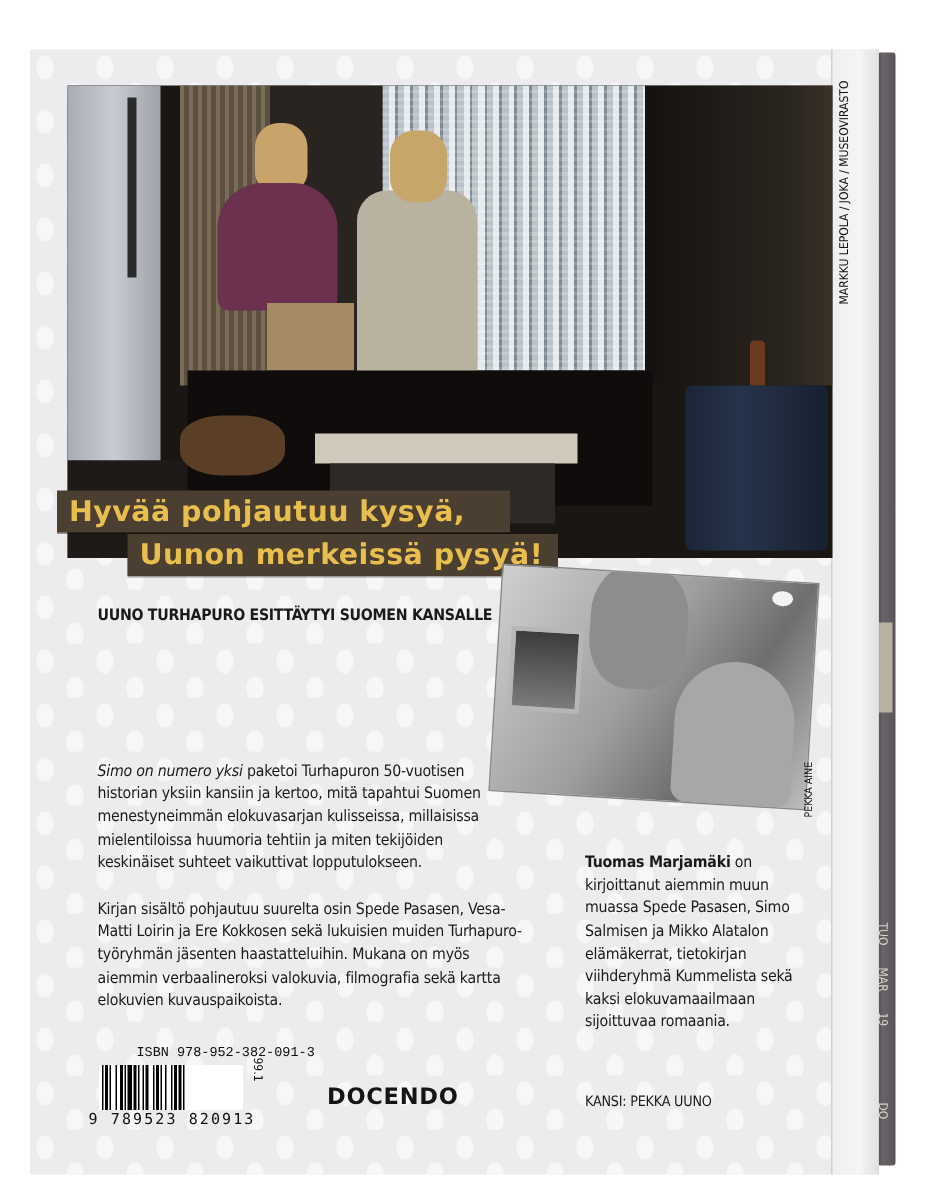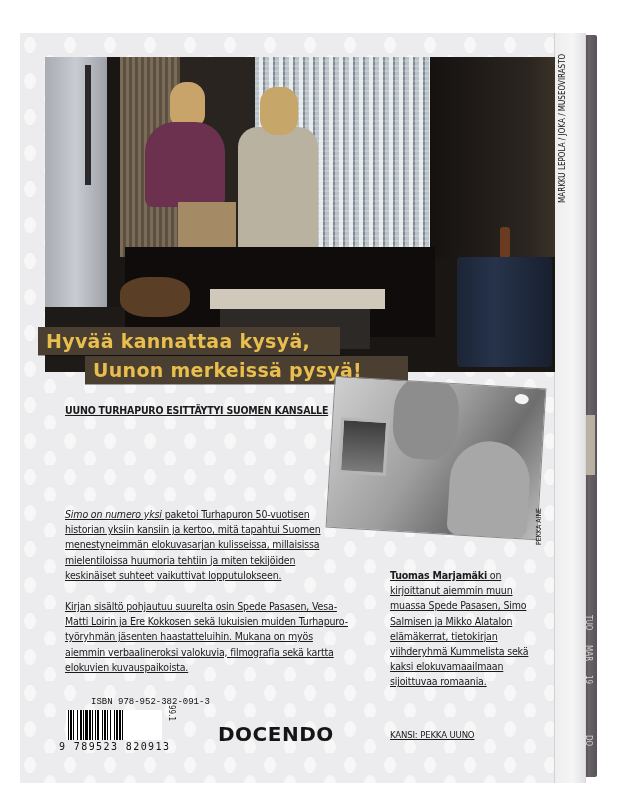--- a/index.html
+++ b/index.html
@@ -70,58 +70,58 @@
   }
 
   
   .slogan {
     position: absolute; background: #4a3f30; color: #e8be4e;
     font-family: "DejaVu Sans", sans-serif; font-weight: bold; font-size: 19px; letter-spacing: .3px;
     padding: 2px 8px; white-space: nowrap; line-height: 24px;
     box-shadow: 0 1px 0 rgba(0,0,0,.35);
   }
   .slogan-1 { left: 38px; top: 327px; width: 302px; }
-  .slogan-2 { left: 85px; top: 356px; width: 323px; }
+  .slogan-2 { left: 85px; top: 356px; width: 287px; }
 
   
   .bw-photo {
     position: absolute; left: 330px; top: 382px; width: 212px; height: 152px;
     transform: rotate(3.5deg); transform-origin: center;
     background: linear-gradient(120deg,#cfcfcf 0%,#9e9e9e 45%,#6e6e6e 70%,#bdbdbd 100%);
     overflow: hidden; border: 1px solid #8a8a8a;
   }
   .bw-portrait { position: absolute; left: 8px; top: 40px; width: 48px; height: 56px; background: linear-gradient(#3c3c3c,#7b7b7b); border: 3px solid #b6b6b6; }
   .bw-head { position: absolute; left: 60px; top: -5px; width: 65px; height: 82px; background: #8d8d8d; border-radius: 40%; }
   .bw-arm { position: absolute; left: 120px; top: 55px; width: 80px; height: 95px; background: #a7a7a7; border-radius: 40px 40px 10px 10px; }
   .bw-lamp { position: absolute; left: 180px; top: 6px; width: 14px; height: 10px; background: #f3f3f3; border-radius: 50%; }
   .credit-bw {
     position: absolute; left: 535px; top: 505px; width: 12px; height: 40px;
     writing-mode: vertical-rl; transform: rotate(180deg);
     font-family: "DejaVu Sans Condensed","DejaVu Sans",sans-serif; font-size: 7px; color: #111; white-space: nowrap;
   }
 
   
-  .text { position: absolute; color: #1a1a1a; font-family: "DejaVu Sans Condensed","DejaVu Sans",sans-serif; font-size: 10.5px; line-height: 15.2px; letter-spacing: -.15px; text-decoration: underline; }
+  .text { position: absolute; color: #1a1a1a; font-family: "DejaVu Sans Condensed","DejaVu Sans",sans-serif; font-size: 10.5px; line-height: 15.2px; letter-spacing: -.15px; }
   .intro { left: 65px; top: 403px; width: 280px; }
   .intro-head { font-weight: bold; display: block; letter-spacing: -.2px; }
   .para2 { left: 65px; top: 507px; width: 280px; }
   .para3 { left: 65px; top: 599px; width: 290px; }
   .em { font-style: italic; }
   .author { left: 390px; top: 568px; width: 150px; }
   .author-name { font-weight: bold; }
   .kansi { left: 390px; top: 727px; font-size: 9.5px; }
 
   
   .isbn-label { position: absolute; left: 63px; top: 697px; font-family: Liberation Mono, monospace; font-size: 9px; color: #111; margin-left: 28px; }
   .barcode { position: absolute; left: 66px; top: 710px; width: 96px; height: 30px; background: #ffffff; display: flex; align-items: stretch; padding: 0 2px; }
   .bar { background: #000; height: 100%; }
   .barcode-digits { position: absolute; left: 59px; top: 741px; font-family: "DejaVu Sans Mono", monospace; font-size: 10px; letter-spacing: 1.4px; color: #111; }
   .addon { position: absolute; left: 167px; top: 705px; font-family: "DejaVu Sans Condensed","DejaVu Sans",sans-serif; font-size: 8px; writing-mode: vertical-rl; color: #111; }
 
-  .publisher { position: absolute; left: 218px; top: 722px; font-family: "DejaVu Sans", sans-serif; font-weight: bold; font-size: 20px; letter-spacing: .5px; color: #151515; }
+  .publisher { position: absolute; left: 218px; top: 722px; font-family: "DejaVu Sans", sans-serif; font-weight: bold; font-size: 15px; letter-spacing: .5px; color: #151515; }
 </style>
 </head>
 <body>
 
 <div class="spine">
   <div class="spine-mark" style="top:380px;height:60px;"></div>
   <div class="spine-text" style="top:580px;">TUO</div>
   <div class="spine-text" style="top:610px;">MAR</div>
   <div class="spine-text" style="top:640px;">19</div>
   <div class="spine-text" style="top:700px;">DO</div>
@@ -145,21 +145,21 @@
   <div class="mp sofa"></div>
   <div class="mp pillow"></div>
   <div class="mp table"></div>
   <div class="mp table-leg"></div>
   <div class="mp fridge"></div>
   <div class="mp bottle"></div>
 </div>
 
 <div class="credit-v">MARKKU LEPOLA / JOKA / MUSEOVIRASTO</div>
 
-<div class="slogan slogan-1">Hyvää kannattaa kysyä,</div>
+<div class="slogan slogan-1">Hyvää pohjautuu kysyä,</div>
 <div class="slogan slogan-2">Uunon merkeissä pysyä!</div>
 
 <div class="bw-photo">
   <div class="bw-portrait"></div>
   <div class="bw-head"></div>
   <div class="bw-arm"></div>
   <div class="bw-lamp"></div>
 </div>
 <div class="credit-bw">PEKKA AINE</div>
 

